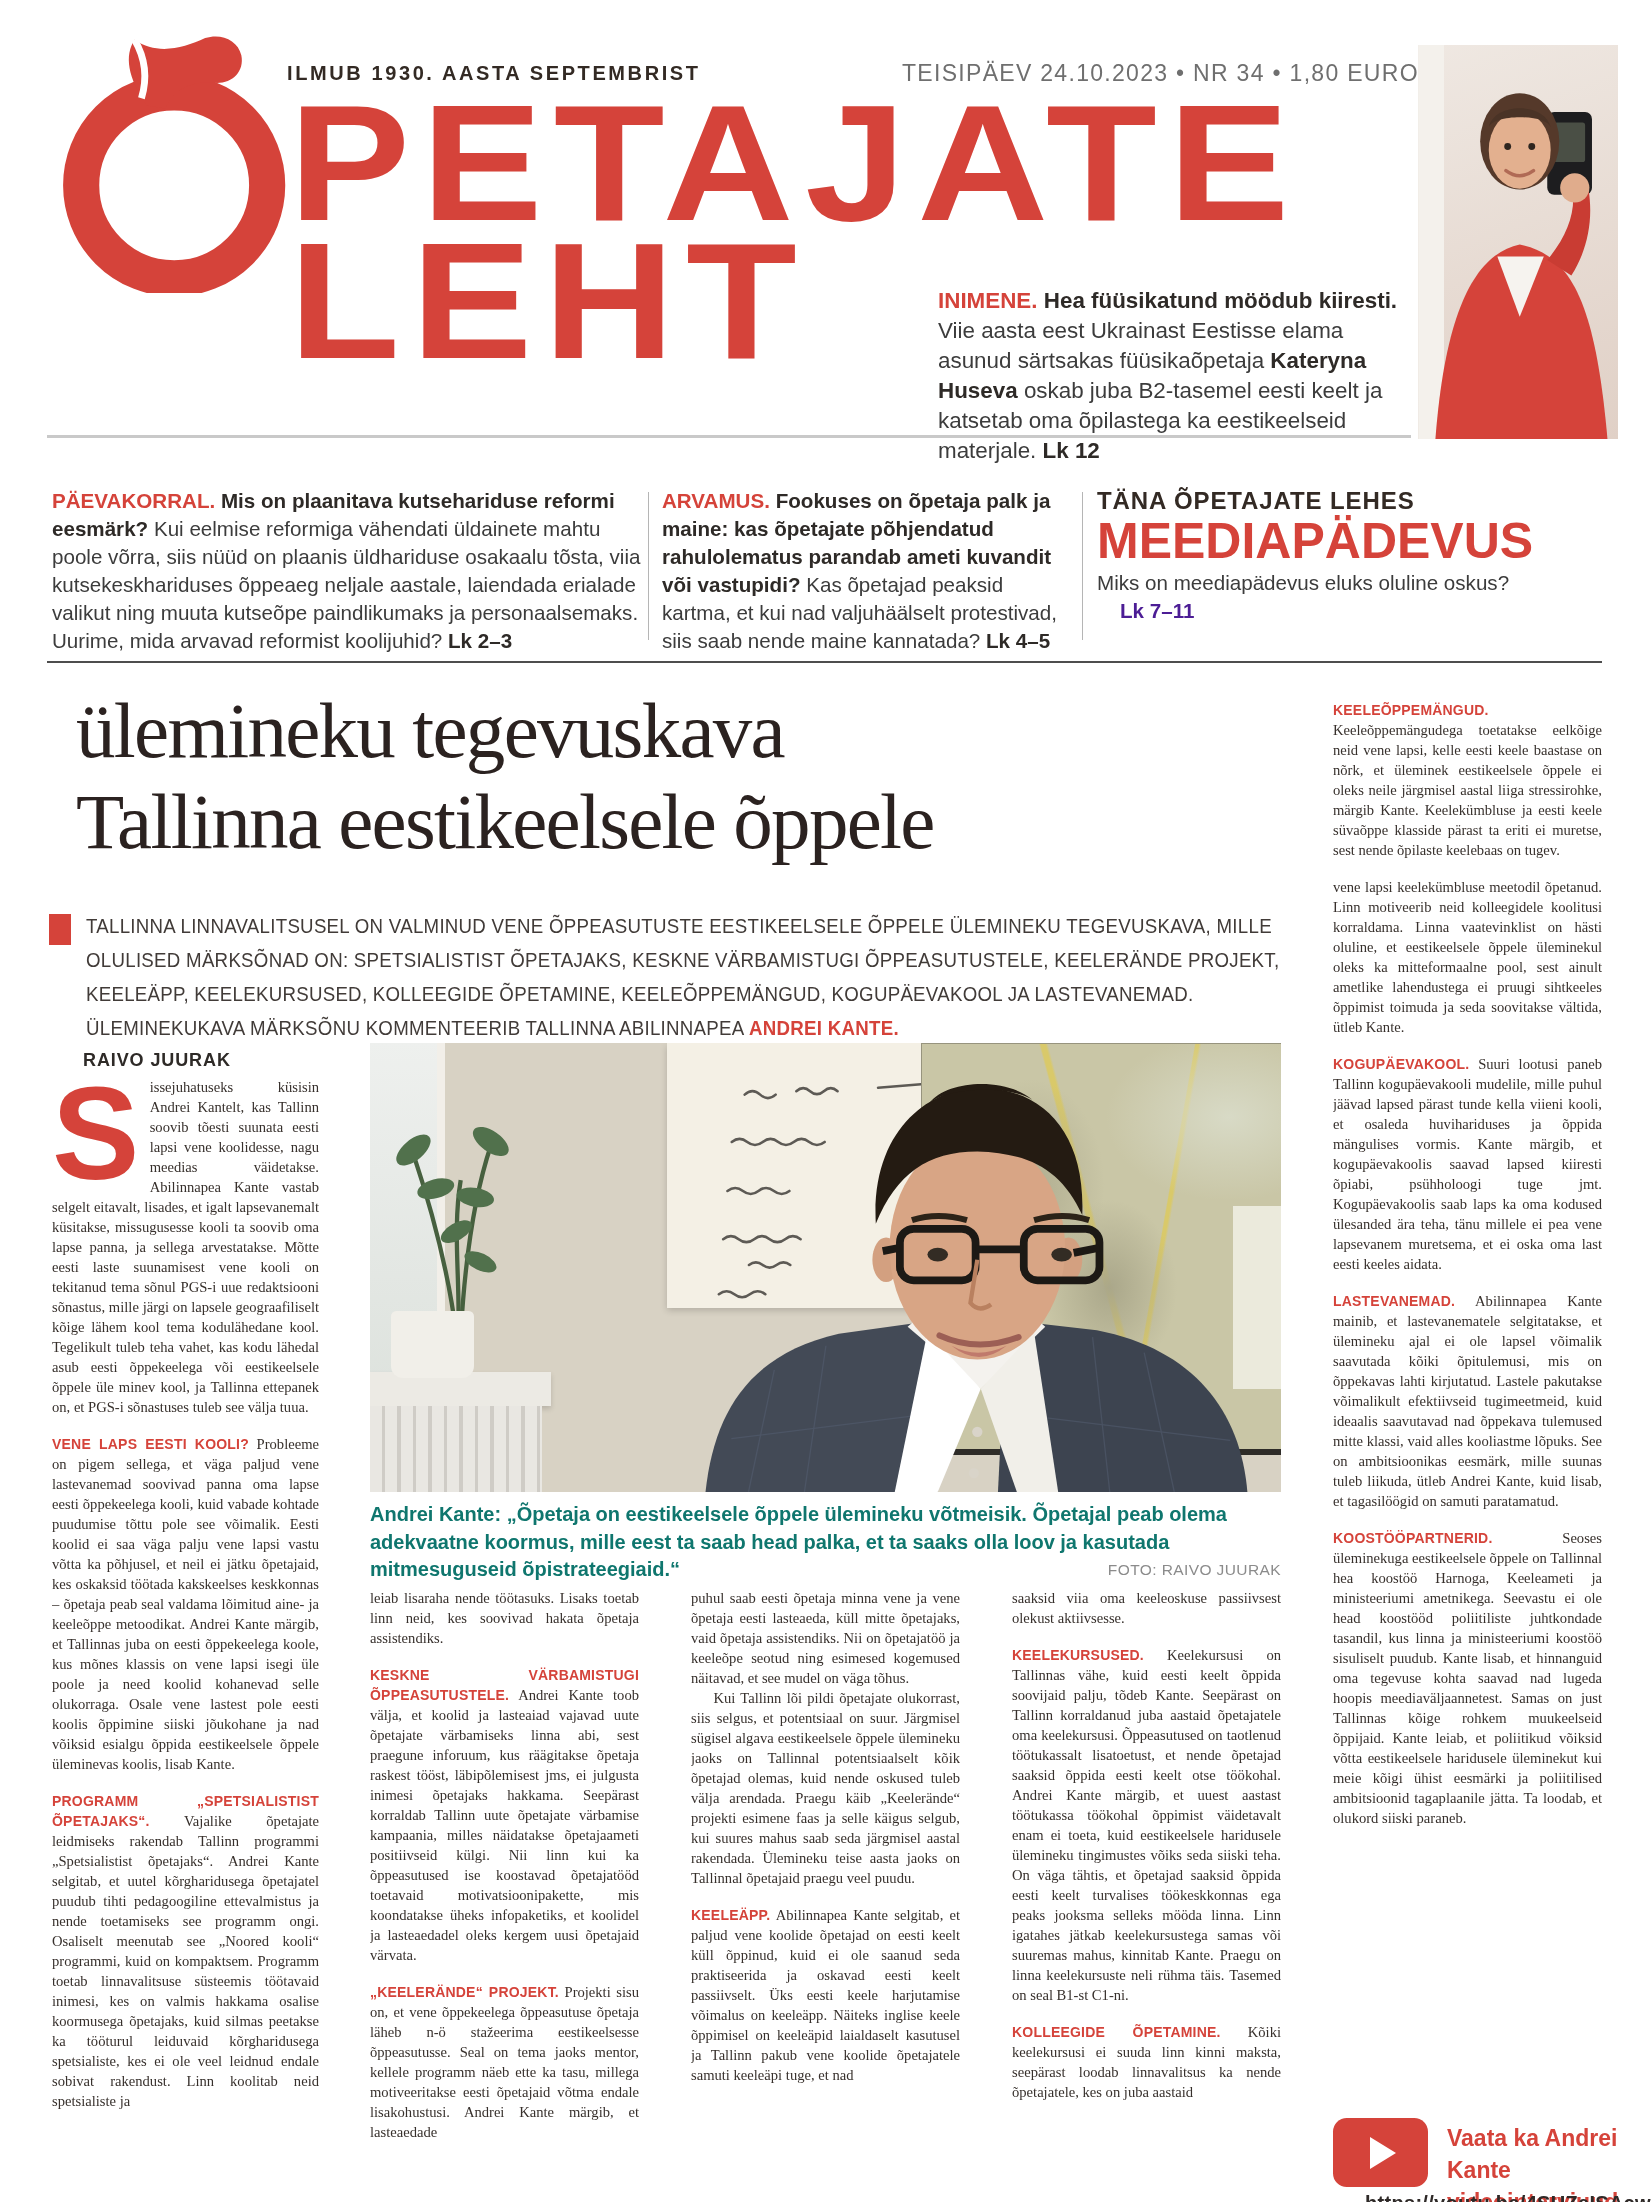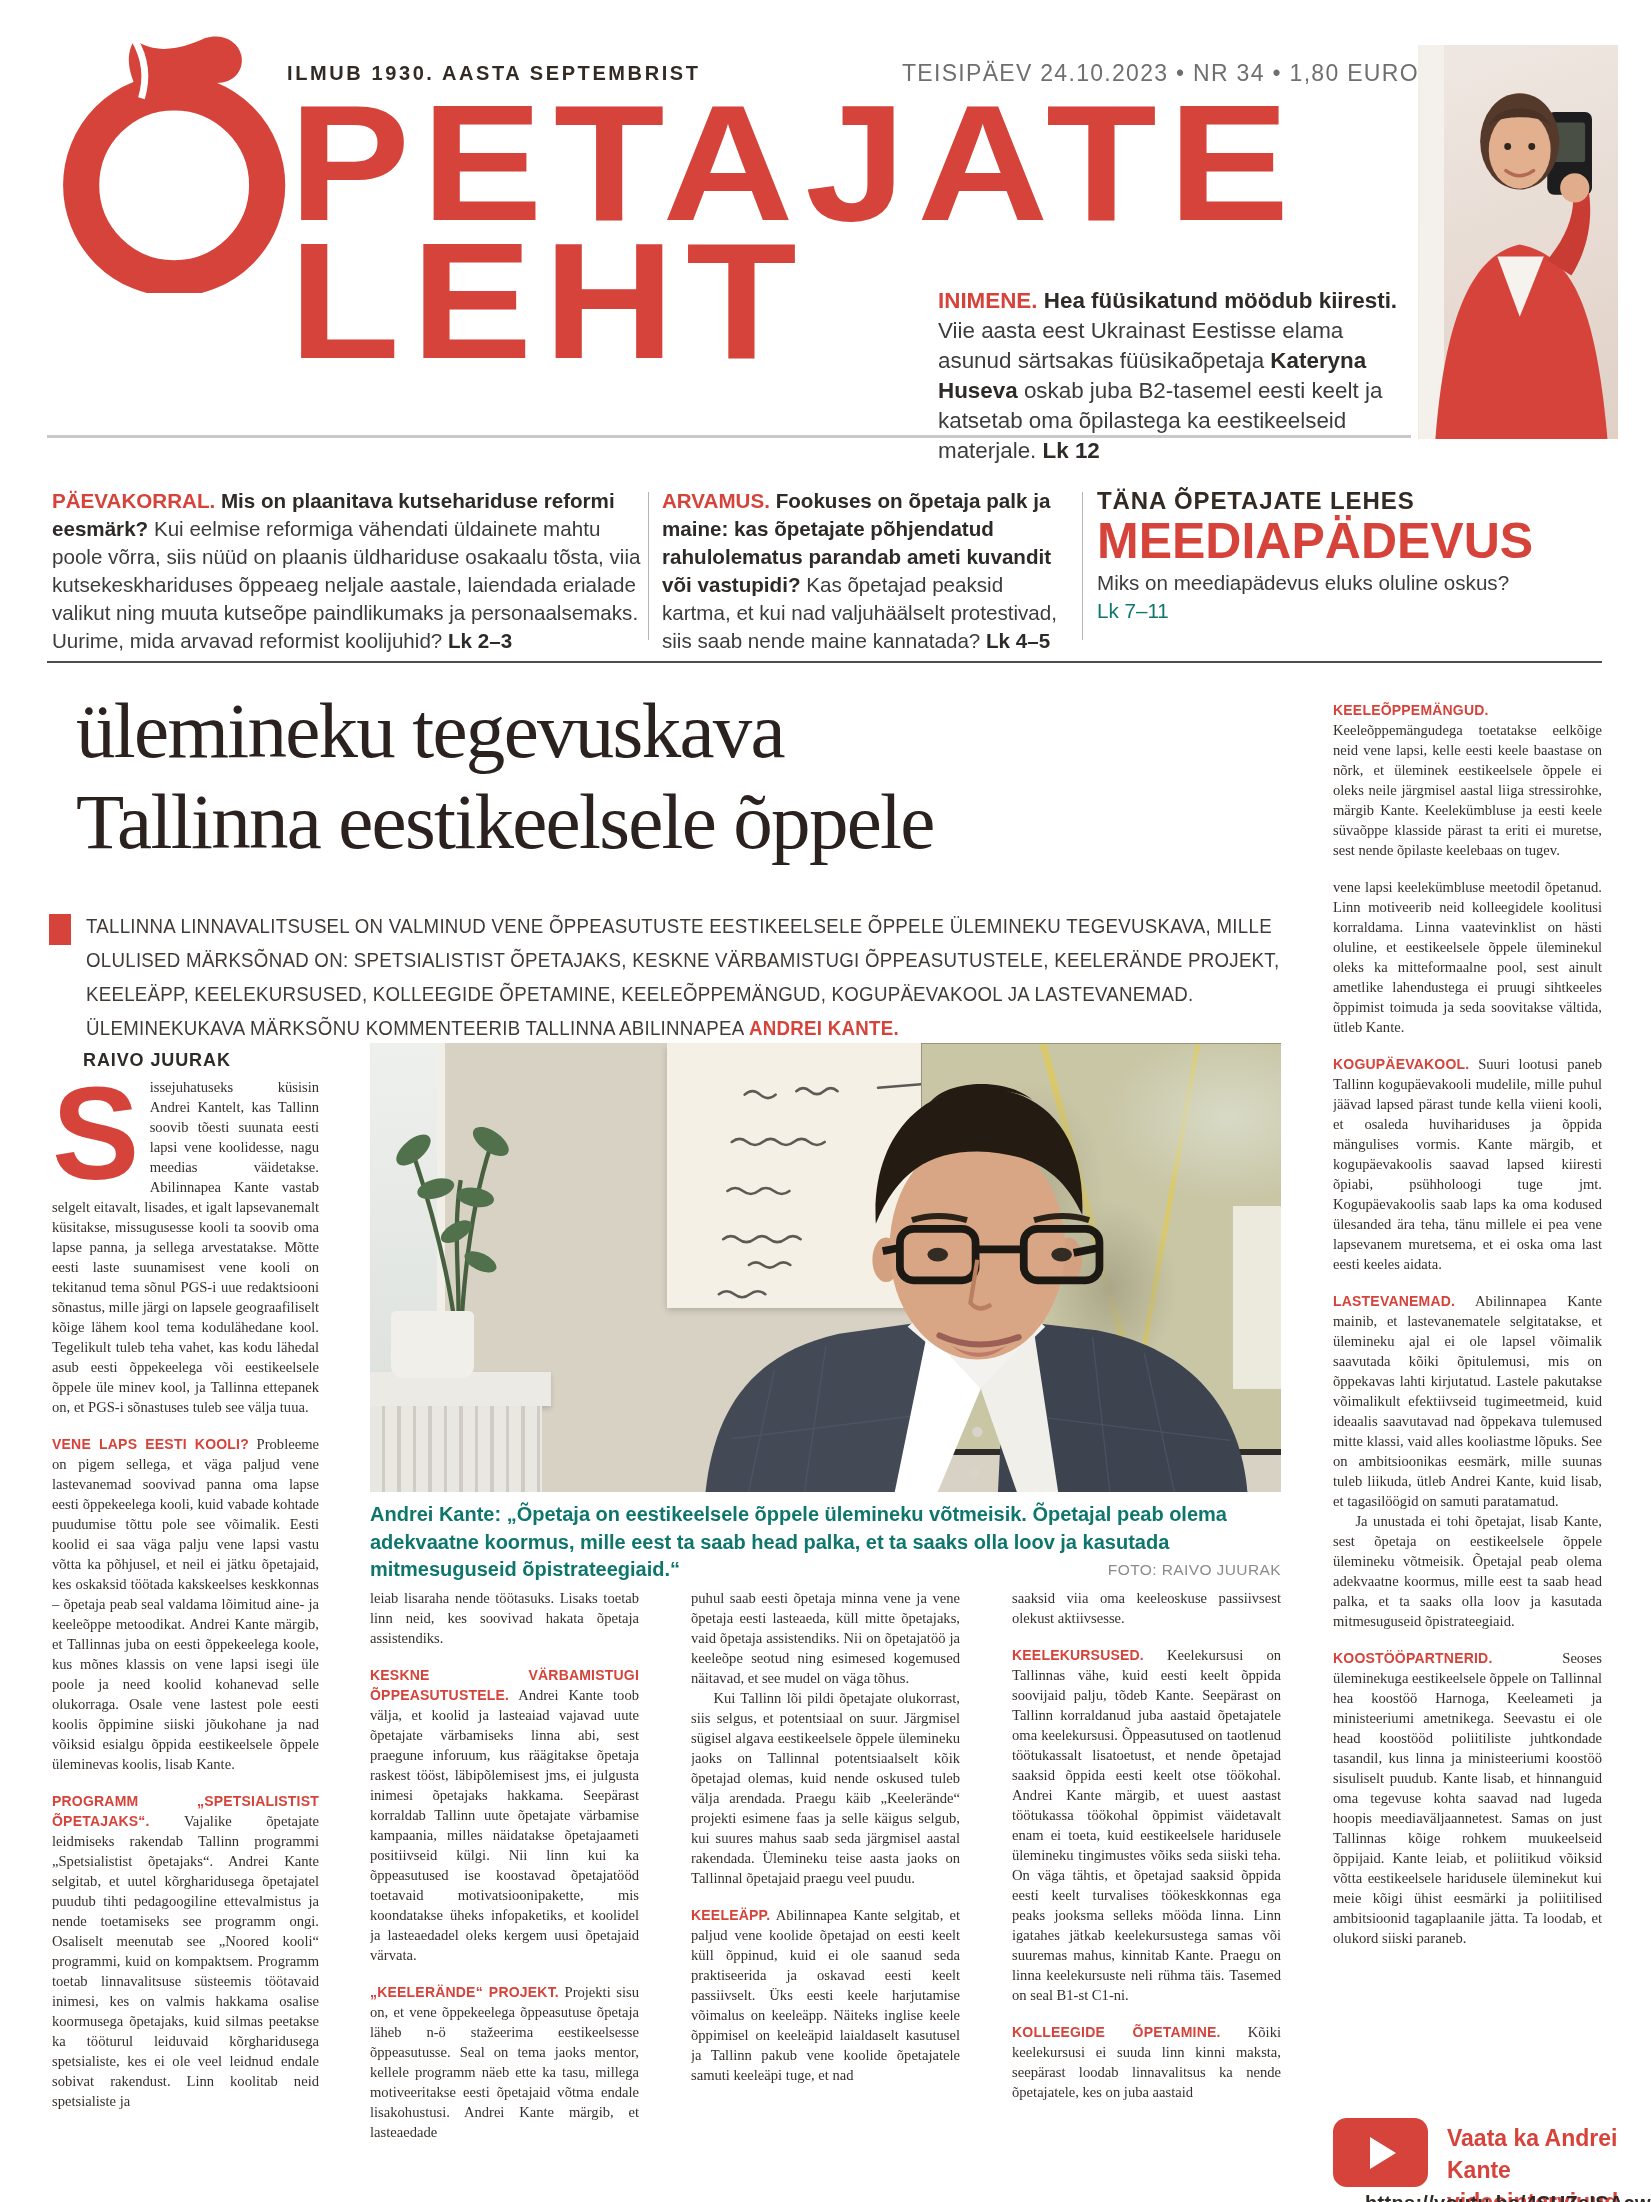--- a/index.html
+++ b/index.html
@@ -30,21 +30,21 @@
   
   .teaser{top:487px;font-size:20.6px;line-height:28px;color:#3c3c3c;}
   .t1{left:52px;width:589px;}
   .t2{left:662px;width:403px;}
   .t3{left:1097px;width:505px;}
   .teaser .red{color:#d5433a;font-weight:bold;}
   .teaser b{color:#2e2a27;}
   .t3 .head{font-size:24px;font-weight:bold;color:#332a24;letter-spacing:0.9px;}
   .t3 .big{font-size:50px;font-weight:bold;color:#d5433a;letter-spacing:0;margin-top:12px;}
   .t3 .sub{margin-top:13.8px;}
-  .t3 .lk{font-weight:normal;color:#0f766e;}
+  .t3 .lk{font-weight:bold;color:#4c1d95;margin-left:23px;}
 
   
   .headline{left:76px;top:685px;width:1222px;font-family:"Liberation Serif",serif;
             font-size:79px;line-height:91px;color:#2b2220;letter-spacing:-1.7px;font-weight:500;}
   .lead-square{left:49px;top:914px;width:22.4px;height:31px;background:#d5433a;}
   .lead{left:86px;top:909px;width:1368px;transform:scaleX(0.89);transform-origin:left top;
         font-size:21px;line-height:34px;color:#413b38;letter-spacing:0.3px;}
   .lead .red{color:#d5433a;font-weight:bold;}
 
   .byline{left:83px;top:1050px;font-size:18px;font-weight:bold;letter-spacing:0.9px;color:#2e2a27;}
@@ -281,21 +281,20 @@
     <p><span>saaksid viia oma keeleoskuse passiivsest olekust aktiivsesse.</span></p>
     <p><span class="kick">KEELEKURSUSED.</span> <span>Keelekursusi on Tallinnas vähe, kuid eesti keelt õppida soovijaid palju, tõdeb Kante. Seepärast on Tallinn korraldanud juba aastaid õpetajatele oma keelekursusi. Õppeasutused on taotlenud töötukassalt lisatoetust, et nende õpetajad saaksid õppida eesti keelt otse töökohal. Andrei Kante märgib, et uuest aastast töötukassa töökohal õppimist väidetavalt enam ei toeta, kuid eestikeelsele haridusele ülemineku tingimustes võiks seda siiski teha. On väga tähtis, et õpetajad saaksid õppida eesti keelt turvalises töökeskkonnas ega peaks jooksma selleks mööda linna. Linn igatahes jätkab keelekursustega samas või suuremas mahus, kinnitab Kante. Praegu on linna keelekursuste neli rühma täis. Tasemed on seal B1-st C1-ni.</span></p>
     <p><span class="kick">KOLLEEGIDE ÕPETAMINE.</span> <span>Kõiki keelekursusi ei suuda linn kinni maksta, seepärast loodab linnavalitsus ka nende õpetajatele, kes on juba aastaid</span></p>
   </div>
 
   <div class="abs col c5">
     <p><span class="kick">KEELEÕPPEMÄNGUD.</span> <span>Keeleõppemängudega toetatakse eelkõige neid vene lapsi, kelle eesti keele baastase on nõrk, et üleminek eestikeelsele õppele ei oleks neile järgmisel aastal liiga stressirohke, märgib Kante. Keelekümbluse ja eesti keele süvaõppe klasside pärast ta eriti ei muretse, sest nende õpilaste keelebaas on tugev.</span></p>
     <p><span>vene lapsi keelekümbluse meetodil õpetanud. Linn motiveerib neid kolleegidele koolitusi korraldama. Linna vaatevinklist on hästi oluline, et eestikeelsele õppele üleminekul oleks ka mitteformaalne pool, sest ainult ametlike lahendustega ei pruugi sihtkeeles õppimist toimuda ja seda soovitakse vältida, ütleb Kante.</span></p>
     <p><span class="kick">KOGUPÄEVAKOOL.</span> <span>Suuri lootusi paneb Tallinn kogupäevakooli mudelile, mille puhul jäävad lapsed pärast tunde kella viieni kooli, et osaleda huvihariduses ja õppida mängulises vormis. Kante märgib, et kogupäevakoolis saavad lapsed kiiresti õpiabi, psühholoogi tuge jmt. Kogupäevakoolis saab laps ka oma kodused ülesanded ära teha, tänu millele ei pea vene lapsevanem muretsema, et ei oska oma last eesti keeles aidata.</span></p>
     <p><span class="kick">LASTEVANEMAD.</span> <span>Abilinnapea Kante mainib, et lastevanematele selgitatakse, et ülemineku ajal ei ole lapsel võimalik saavutada kõiki õpitulemusi, mis on õppekavas lahti kirjutatud. Lastele pakutakse võimalikult efektiivseid tugimeetmeid, kuid ideaalis saavutavad nad õppekava tulemused mitte klassi, vaid alles kooliastme lõpuks. See on ambitsioonikas eesmärk, mille suunas tuleb liikuda, ütleb Andrei Kante, kuid lisab, et tagasilöögid on samuti paratamatud.</span></p>
-    <p class="indent"><span>Ja unustada ei tohi õpetajat, lisab Kante, sest õpetaja on eestikeelsele õppele ülemineku võtmeisik. Õpetajal peab olema adekvaatne koormus, mille eest ta saab head palka, et ta saaks olla loov ja kasutada mitmesuguseid õpistrateegiaid.</span></p>
     <p><span class="kick">KOOSTÖÖPARTNERID.</span> <span>Seoses üleminekuga eestikeelsele õppele on Tallinnal hea koostöö Harnoga, Keeleameti ja ministeeriumi ametnikega. Seevastu ei ole head koostööd poliitiliste juhtkondade tasandil, kus linna ja ministeeriumi koostöö sisuliselt puudub. Kante lisab, et hinnanguid oma tegevuse kohta saavad nad lugeda hoopis meediaväljaannetest. Samas on just Tallinnas kõige rohkem muukeelseid õppijaid. Kante leiab, et poliitikud võiksid võtta eestikeelsele haridusele üleminekut kui meie kõigi ühist eesmärki ja poliitilised ambitsioonid tagaplaanile jätta. Ta loodab, et olukord siiski paraneb.</span></p>
   </div>
 
   <div class="abs play-btn">
       <div class="tri"></div>
     </div>
   <div class="abs video-label">
     <div>Vaata ka Andrei Kante</div>
     <div>videointervjuud</div>
   </div>

